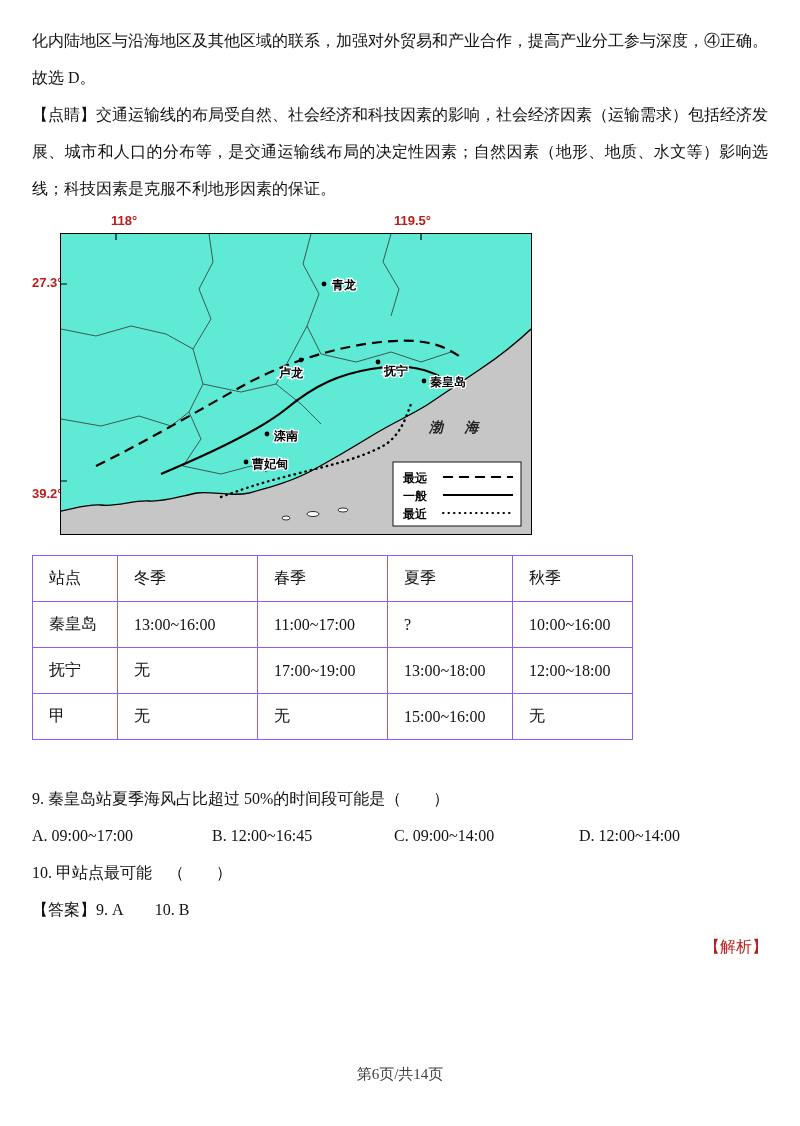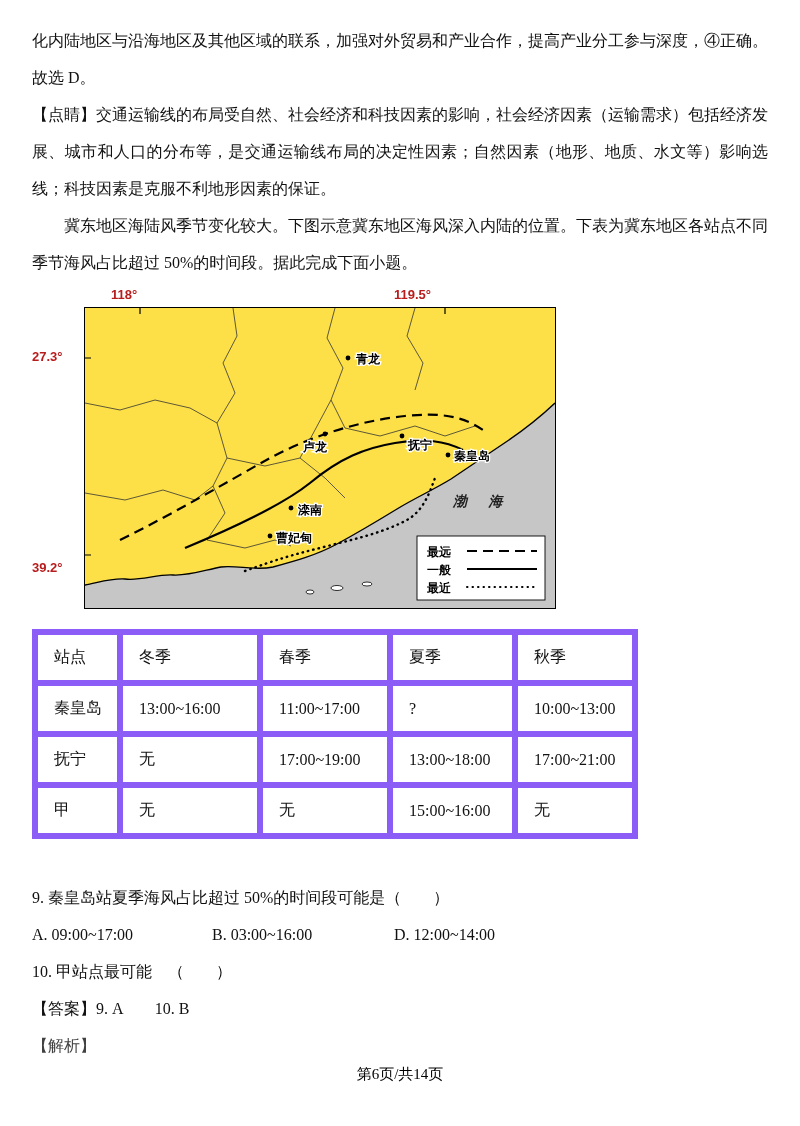--- a/index.html
+++ b/index.html
@@ -9,22 +9,22 @@
     position:relative;overflow:hidden;
   }
   .page{padding:10px 32px 0 32px;font-size:16px;margin-top:12px;}
   .para{margin:0;line-height:37px;text-align:justify;}
   .indent{text-indent:2em;}
 
   
   .map-wrap{position:relative;height:334px;margin-top:6px;width:560px;}
   .coord{position:absolute;font-family:"Liberation Sans","DejaVu Sans",sans-serif;
          font-size:13px;font-weight:bold;color:#b91c1c;}
-  .map-box{position:absolute;left:52px;top:20px;width:470px;height:300px;
-           border:1px solid #000;background:#fde047;}
+  .map-box{position:absolute;left:28px;top:20px;width:470px;height:300px;
+           border:1px solid #000;background:#5eead4;}
   .map-box svg{display:block;}
   .sea{fill:#c6c6c6;stroke:none;}
   .coastline{fill:none;stroke:#000;stroke-width:1.3;}
   .island{fill:#fff;stroke:#000;stroke-width:0.8;}
   .bnd{fill:none;stroke:#333;stroke-width:0.8;}
   .l-dash{fill:none;stroke:#000;stroke-width:2.2;stroke-dasharray:10 6;}
   .l-solid{fill:none;stroke:#000;stroke-width:2.2;}
   .l-dot{fill:none;stroke:#000;stroke-width:2.4;stroke-dasharray:0.5 5;stroke-linecap:round;}
   .lgd-line{stroke-width:2;}
   .tick{stroke:#000;stroke-width:1.2;}
@@ -32,43 +32,42 @@
   .plc{font-family:"Liberation Sans","DejaVu Sans",sans-serif;font-size:12px;font-weight:bold;
        fill:#000;paint-order:stroke;stroke:#ffffff;stroke-width:2.5;}
   .sea-lbl{font-family:"Liberation Serif","DejaVu Serif",serif;font-size:14px;font-style:italic;
        font-weight:bold;fill:#222;letter-spacing:9px;}
   .lgd-box{fill:#ffffff;stroke:#000;stroke-width:0.9;}
   .lgd{font-family:"Liberation Sans","DejaVu Sans",sans-serif;font-size:12px;font-weight:bold;fill:#000;}
 
   
   table.datatable{border-collapse:collapse;table-layout:fixed;width:600px;margin-top:8px;}
   table.datatable th,table.datatable td{
-    border:6px solid #8b5cf6;height:45px;padding:0 4px 0 16px;
+    border:1px solid #8b5cf6;height:45px;padding:0 4px 0 16px;
     text-align:left;vertical-align:middle;font-size:16px;font-weight:normal;
   }
 
   
   .qsec{margin-top:40px;}
   .qline{line-height:37px;margin:0;}
   .optrow{display:flex;line-height:37px;}
   .opt-a{width:180px;}
   .opt-b{width:182px;}
   .opt-c{width:185px;}
-  .analysis{color:#404040;}
+  .analysis{color:#b91c1c;text-align:right;}
   .footer{position:absolute;left:0;bottom:42px;width:800px;text-align:center;
-          font-size:15px;color:#000000;}
+          font-size:15px;color:#404040;}
 </style>
 </head>
 <body>
 
 <div class="page">
 
   <p class="para">化内陆地区与沿海地区及其他区域的联系，加强对外贸易和产业合作，提高产业分工参与深度，④正确。故选 D。</p>
   <p class="para">【点睛】交通运输线的布局受自然、社会经济和科技因素的影响，社会经济因素（运输需求）包括经济发展、城市和人口的分布等，是交通运输线布局的决定性因素；自然因素（地形、地质、水文等）影响选线；科技因素是克服不利地形因素的保证。</p>
-  <p class="para indent">冀东地区海陆风季节变化较大。下图示意冀东地区海风深入内陆的位置。下表为冀东地区各站点不同季节海风占比超过 50%的时间段。据此完成下面小题。</p>
 
   <div class="map-wrap">
     <span class="coord" style="left:79px;top:0;">118°</span>
     <span class="coord" style="left:362px;top:0;">119.5°</span>
     <span class="coord" style="left:0;top:62px;">27.3°</span>
     <span class="coord" style="left:0;top:273px;">39.2°</span>
 
     <div class="map-box">
       <svg viewBox="0 0 470 300" width="470" height="300">
 
@@ -137,44 +136,45 @@
         <th>夏季</th>
         <th>秋季</th>
       </tr>
     </thead>
     <tbody>
       <tr>
         <td>秦皇岛</td>
         <td>13:00~16:00</td>
         <td>11:00~17:00</td>
         <td>?</td>
-        <td>10:00~13:00</td>
+        <td>10:00~16:00</td>
       </tr>
       <tr>
         <td>抚宁</td>
         <td>无</td>
         <td>17:00~19:00</td>
         <td>13:00~18:00</td>
-        <td>17:00~21:00</td>
+        <td>12:00~18:00</td>
       </tr>
       <tr>
         <td>甲</td>
         <td>无</td>
         <td>无</td>
         <td>15:00~16:00</td>
         <td>无</td>
       </tr>
     </tbody>
   </table>
 
   <div class="qsec">
     <p class="qline">9. 秦皇岛站夏季海风占比超过 50%的时间段可能是（　　）</p>
     <div class="optrow">
       <span class="opt-a">A. 09:00~17:00</span>
-      <span class="opt-b">B. 03:00~16:00</span>
+      <span class="opt-b">B. 12:00~16:45</span>
+      <span class="opt-c">C. 09:00~14:00</span>
       <span>D. 12:00~14:00</span>
     </div>
     <p class="qline">10. 甲站点最可能　（　　）</p>
     <p class="qline">【答案】9. A　　10. B</p>
     <p class="qline analysis">【解析】</p>
   </div>
 
 </div>
 
 <div class="footer">第6页/共14页</div>

